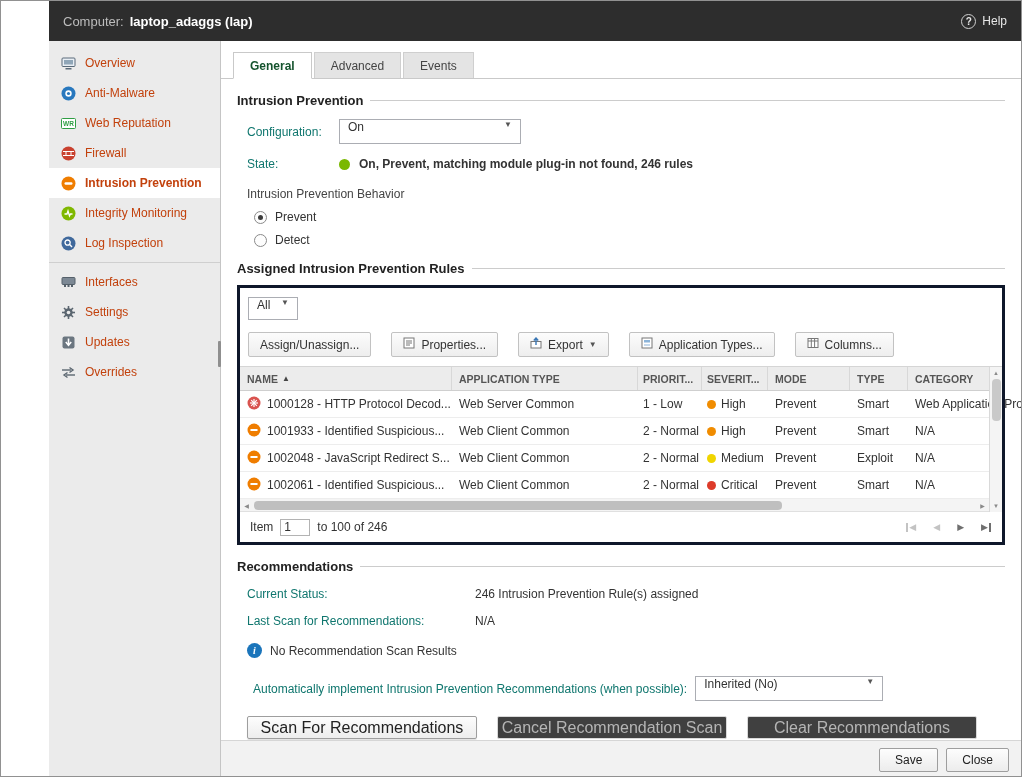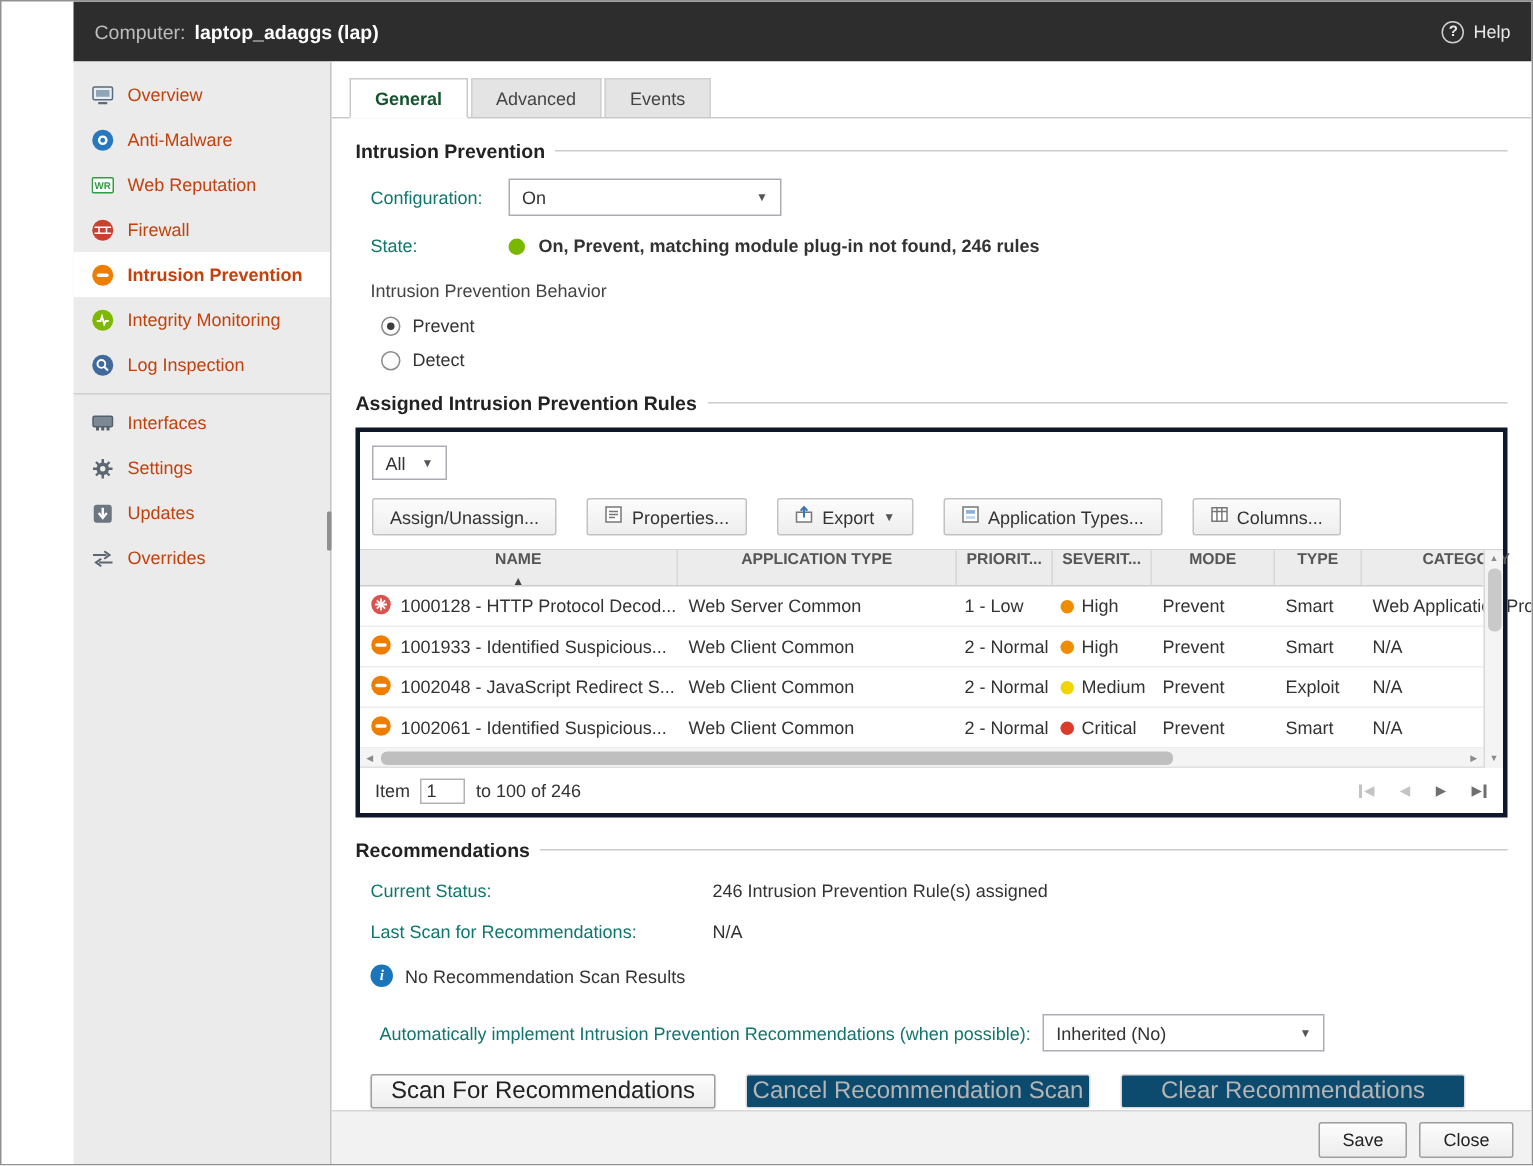--- a/index.html
+++ b/index.html
@@ -30,21 +30,21 @@
   .tab.active { background:#fff; border-color:#c9c9c9; font-weight:bold; color:#14532d; margin-bottom:-1px; border-bottom:1px solid #fff; }
 
   .content-main { flex:1; padding:0 16px; overflow:hidden; }
   .sec-head { display:flex; align-items:center; gap:7px; margin-top:14px; font-weight:bold; font-size:13px; color:#222; }
   .sec-head::after { content:""; flex:1; height:1px; background:#ccc; }
 
   .f-row { display:flex; align-items:center; margin:11px 0 0 10px; }
   .lbl { color:#0f766e; }
   .w92 { width:92px; flex:none; }
   .w228 { width:228px; flex:none; }
-  .dd { height:25px; border:1px solid #abadb3; background:#fff; display:flex; align-items:center; padding:0 8px; cursor:pointer; }
+  .dd { height:25px; border:1px solid #abadb3; background:#fff; display:flex; align-items:flex-start; padding:0 8px; cursor:pointer; }
   .dd .caret { margin-left:auto; font-size:8px; color:#555; padding-left:10px; }
   .dd-config { width:182px; }
   .dd-auto { width:188px; margin-left:8px; }
   .dd-filter { width:50px; height:23px; }
 
   .dot { width:11px; height:11px; border-radius:50%; display:inline-block; flex:none; }
   .state-text { font-weight:bold; margin-left:9px; }
   .sub-label { margin:16px 0 0 10px; color:#444; }
   .radio-row { display:flex; align-items:center; gap:8px; margin:9px 0 0 17px; cursor:pointer; }
   .radio { width:13px; height:13px; border-radius:50%; border:1px solid #8a8a8a; background:#fdfdfd; position:relative; flex:none; }
@@ -55,21 +55,21 @@
   .filter-row { padding:9px 8px; }
   .toolbar { display:flex; gap:20px; padding:3px 8px 9px; }
   .tbtn { height:25px; display:inline-flex; align-items:center; gap:6px; padding:0 11px; border:1px solid #c2c2c2; border-radius:2px; background:linear-gradient(#fcfcfc,#eeeeee); font-size:12px; color:#333; cursor:pointer; }
   .tbtn .caret { font-size:8px; color:#555; }
 
   .grid { display:flex; border-top:1px solid #d5d5d5; }
   .grid-left { flex:1; min-width:0; }
   .tr { display:flex; align-items:center; height:27px; border-bottom:1px solid #ededed; font-size:12px; }
   .th-row { height:24px; background:#ececec; border-bottom:1px solid #cfcfcf; font-size:10.5px; font-weight:bold; color:#555; }
   .td { padding:0 7px; white-space:nowrap; overflow:hidden; flex:none; }
-  .th { border-right:1px solid #d8d8d8; height:100%; display:flex; align-items:center; gap:4px; cursor:pointer;flex-direction:column; }
+  .th { border-right:1px solid #d8d8d8; height:100%; display:flex; align-items:center; gap:4px; cursor:pointer; }
   .c-name { width:212px; } .c-app { width:186px; } .c-pri { width:64px; padding:0 5px; } .c-sev { width:66px; padding:0 5px; display:flex; align-items:center; } .c-mode { width:82px; } .c-type { width:58px; } .c-cat { width:140px; } .c-x { flex:1; padding:0 2px; border-right:none; }
   .name-cell { display:flex; align-items:center; gap:6px; }
   .sort { font-size:8px; color:#444; }
   .sev-dot { width:9px; height:9px; border-radius:50%; display:inline-block; margin-right:5px; flex:none; }
 
   .vscroll { width:13px; flex:none; border-left:1px solid #d9d9d9; background:#f4f4f4; display:flex; flex-direction:column; align-items:center; padding:2px 0; gap:2px; }
   .vs-arrow { font-size:6px; color:#8a8a8a; line-height:8px; cursor:pointer; }
   .vs-track { flex:1; width:9px; position:relative; }
   .vs-thumb { position:absolute; top:0; left:0; width:9px; height:42px; background:#c9c9c9; border-radius:4px; cursor:pointer; }
 
@@ -86,21 +86,21 @@
   .bar { display:inline-block; width:2px; height:9px; background:currentColor; margin:0 1px; }
 
   
   .rec-row { display:flex; align-items:center; margin:13px 0 0 10px; }
   .info-row { display:flex; align-items:center; gap:8px; margin:15px 0 0 10px; }
   .info-icon { width:15px; height:15px; border-radius:50%; background:#1b75bb; color:#fff; font-weight:bold; font-size:10px; display:flex; align-items:center; justify-content:center; font-family:"Liberation Serif", serif; font-style:italic; flex:none; }
   .auto-row { display:flex; align-items:center; margin:18px 0 0 16px; }
   .rec-btn-row { display:flex; gap:20px; margin:15px 0 0 10px; }
   .rbtn { width:230px; height:23px; display:flex; align-items:center; justify-content:center; font-size:16px; border-radius:2px; }
   .rbtn.enabled { border:1px solid #9e9e9e; background:linear-gradient(#fdfdfd,#ededed); color:#222; cursor:pointer; box-shadow:0 1px 1px rgba(0,0,0,0.12); }
-  .rbtn.disabled { border:1px solid #d9d9d9; background:#0c4a6e; color:#b5b5b5; }
+  .rbtn.disabled { border:1px solid #d9d9d9; background:#404040; color:#b5b5b5; }
 
   
   .footer { height:38px; background:#f2f2f2; border-top:1px solid #d6d6d6; display:flex; align-items:center; justify-content:flex-end; gap:8px; padding:0 12px; }
   .btn { height:24px; padding:0 15px; background:linear-gradient(#fdfdfd,#ececec); border:1px solid #9e9e9e; border-radius:2px; font-size:12px; color:#222; display:inline-flex; align-items:center; cursor:pointer; }
 </style>
 </head>
 <body>
 
 <div class="window">
 

